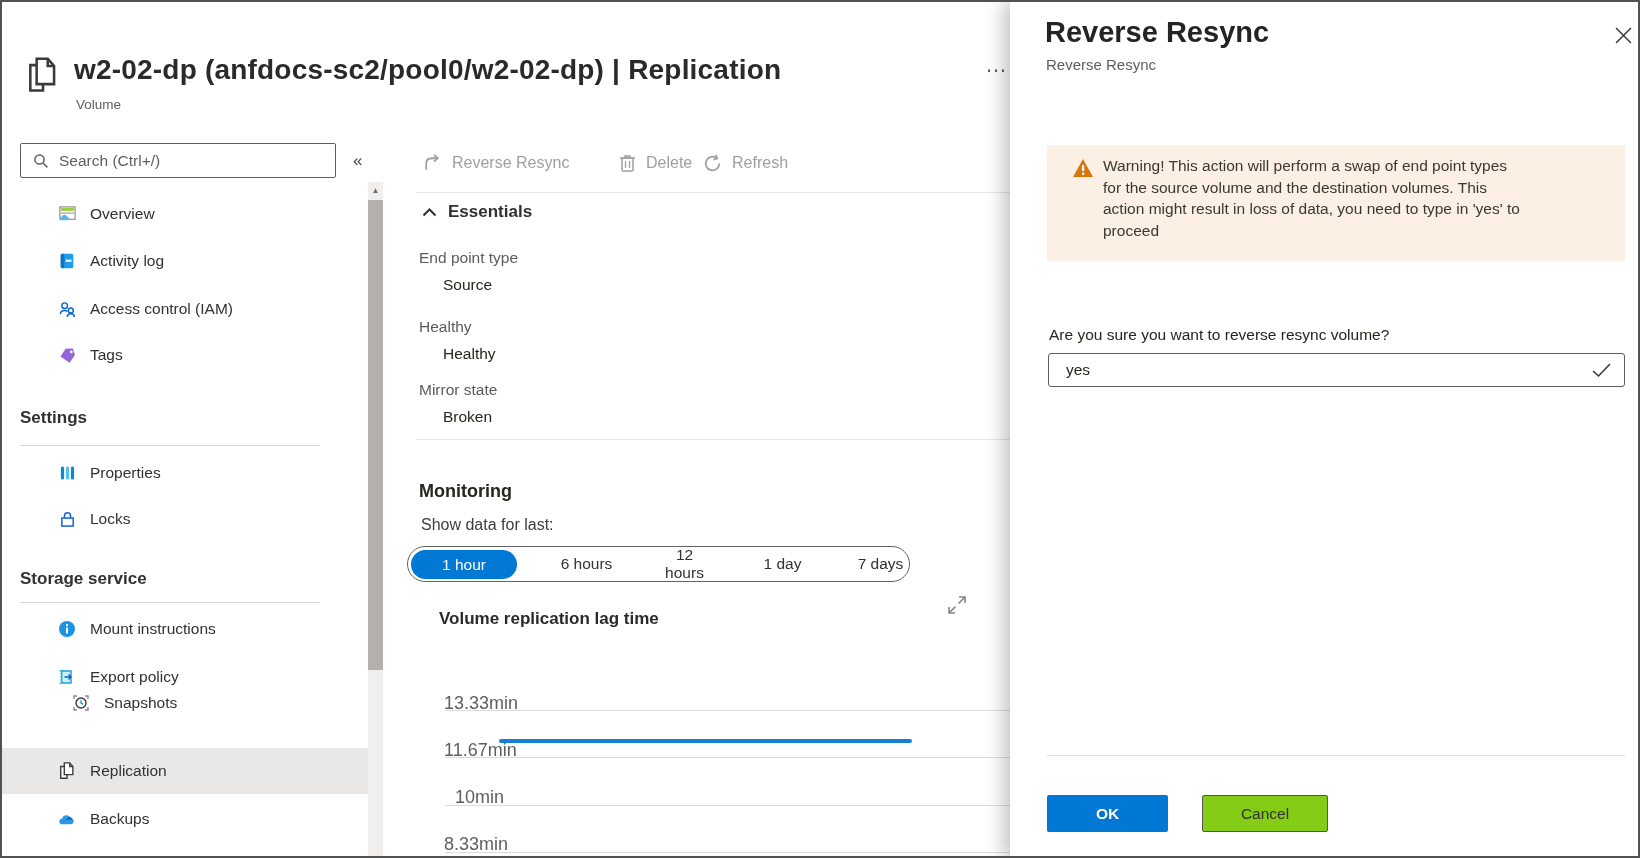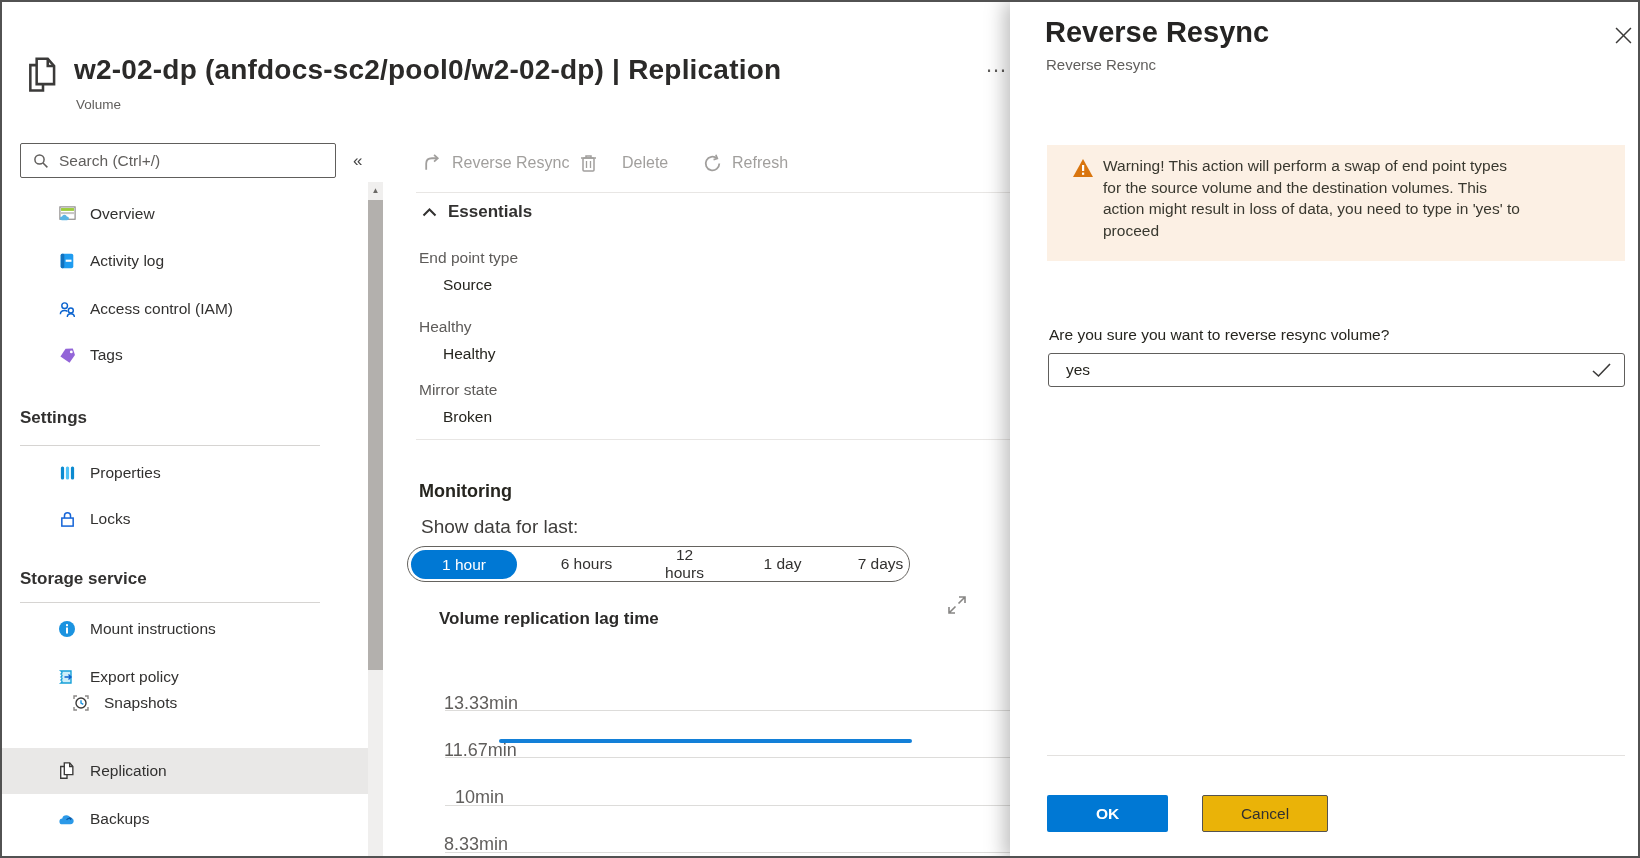--- a/index.html
+++ b/index.html
@@ -31,42 +31,42 @@
   .sb-thumb{position:absolute;left:366px;top:198px;width:15px;height:470px;background:#b3b0ad;}
   
   .tb{display:flex;align-items:center;color:#a19f9d;font-size:16px;cursor:default;}
   .tb .tic{margin-right:9px;display:flex;}
   .hdiv{position:absolute;height:1px;background:#e8e6e4;}
   
   .ess-title{font-size:17px;font-weight:700;color:#323130;}
   .f-label{font-size:15.5px;color:#5d5b59;}
   .f-value{font-size:15.5px;color:#26251f;margin-left:24px;}
   .sec-title{font-size:18px;font-weight:700;color:#26251f;}
-  .show-label{font-size:19px;color:#3f3d3b;}
+  .show-label{font-size:16px;color:#3f3d3b;}
   
   .pillgroup{position:absolute;left:405px;top:544px;width:503px;height:36px;border:1px solid #65635f;border-radius:18px;box-sizing:border-box;display:flex;align-items:center;background:#fff;}
   .pill{font-size:15.5px;color:#323130;text-align:center;cursor:pointer;}
   .pill.sel{background:#0078d4;color:#fff;border-radius:15px;height:29px;line-height:29px;margin-left:3px;width:106px;font-weight:400;}
   .pill.plain{flex:1;margin-left:41px;}
   
   .chart-title{font-size:17px;font-weight:700;color:#2b2a29;}
   .tick{position:absolute;width:60px;text-align:right;font-size:18px;color:#605e5c;}
   .gline{position:absolute;left:443px;width:565px;height:1px;background:#dddcda;}
   .series{position:absolute;left:497px;width:413px;height:4px;background:#1380d8;border-radius:2px;}
   
   .panel{position:absolute;left:1008px;top:0;width:632px;height:858px;background:#fff;box-shadow:-6px 0 18px rgba(0,0,0,.25);z-index:10;}
   .panel-title{font-size:29px;font-weight:700;color:#252423;}
   .panel-sub{font-size:15px;color:#605e5c;}
   .warnbox{position:absolute;left:37px;top:143px;width:578px;height:116px;background:#fcf0e4;box-sizing:border-box;}
   .warn-text{font-size:15.5px;color:#39382f;line-height:21.5px;}
   .question{font-size:15.5px;color:#26251f;}
   .confirm{position:absolute;left:38px;top:351px;width:577px;height:34px;border:1px solid #605e5c;border-radius:3px;box-sizing:border-box;background:#fff;display:flex;align-items:center;}
   .confirm input{border:none;outline:none;flex:1;margin-left:15px;font-size:15.5px;color:#26251f;font-family:inherit;background:transparent;}
   .btn-ok{position:absolute;left:37px;top:793px;width:121px;height:37px;background:#0078d4;color:#fff;border:none;border-radius:2px;font-size:15.5px;font-weight:700;font-family:inherit;cursor:pointer;}
-  .btn-cancel{position:absolute;left:192px;top:793px;width:126px;height:37px;background:#eab308;color:#323130;border:1.5px solid #55534f;border-radius:2px;font-size:15.5px;font-family:inherit;cursor:pointer;}
+  .btn-cancel{position:absolute;left:192px;top:793px;width:126px;height:37px;background:#84cc16;color:#323130;border:1.5px solid #55534f;border-radius:2px;font-size:15.5px;font-family:inherit;cursor:pointer;}
   .closex{position:absolute;left:602px;top:22px;width:22px;height:22px;cursor:pointer;display:flex;align-items:center;justify-content:center;}
 </style>
 </head>
 <body>
 
 <div id="screen">
 
   <div class="abs" style="left:22px;top:52px;">
     <svg width="38" height="46" viewBox="0 0 24 29">
       <path d="M4 7 H12 V23 H4 Z" fill="#fff" stroke="#3b3a39" stroke-width="1.6"></path>
@@ -210,21 +210,21 @@
 
   <div class="abs tb" style="left:420px;top:146px;height:30px;">
     <span class="tic">
       <svg width="21" height="21" viewBox="0 0 20 20">
           <path d="M4 16 V10 q0 -5 5.5 -5 h5" fill="none" stroke="#a19f9d" stroke-width="1.7"></path>
           <path d="M11.5 1.8 L15 5 L11.5 8.2" fill="none" stroke="#a19f9d" stroke-width="1.7"></path>
         </svg>
     </span>
     <span>Reverse Resync</span>
   </div>
-  <div class="abs tb" style="left:577px;top:146px;height:30px;gap:15px;">
+  <div class="abs tb" style="left:616px;top:146px;height:30px;">
     <span class="tic">
       <svg width="19" height="20" viewBox="0 0 18 20">
           <rect x="3.5" y="5" width="11" height="13" rx="1" fill="none" stroke="#a19f9d" stroke-width="1.5"></rect>
           <line x1="1.5" y1="5" x2="16.5" y2="5" stroke="#a19f9d" stroke-width="1.5"></line>
           <path d="M6.5 5 V3 h5 V5" fill="none" stroke="#a19f9d" stroke-width="1.5"></path>
           <line x1="7" y1="8" x2="7" y2="15" stroke="#a19f9d" stroke-width="1.3"></line>
           <line x1="11" y1="8" x2="11" y2="15" stroke="#a19f9d" stroke-width="1.3"></line>
         </svg>
     </span>
     <span>Delete</span>

